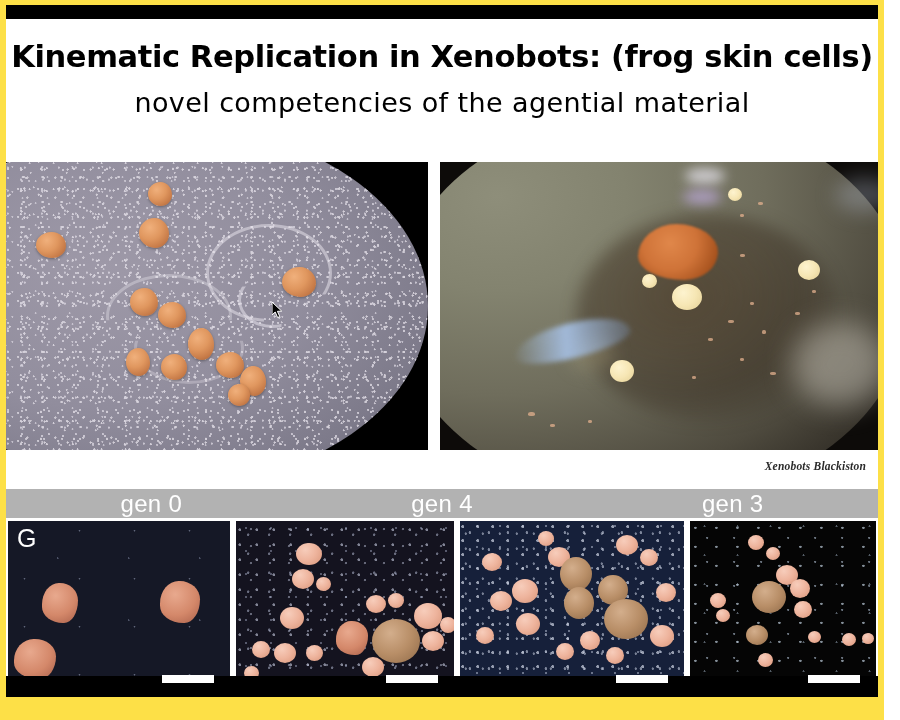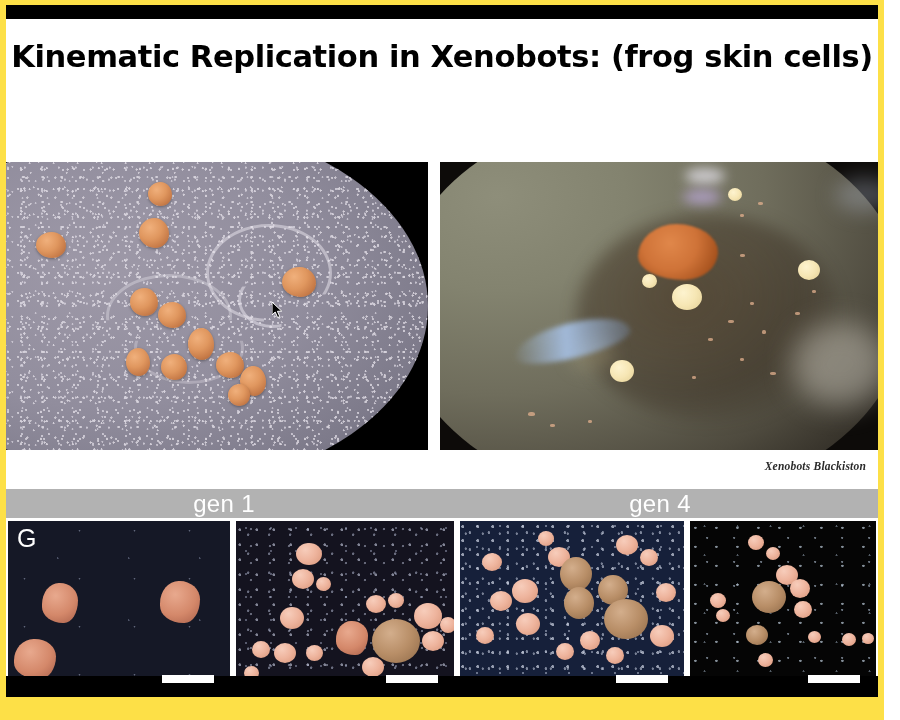--- a/index.html
+++ b/index.html
@@ -304,20 +304,21 @@
 </head>
 <body>
 
 <div class="slide">
   <div class="slide-inner">
 
     <div class="bar-black-top"></div>
 
     <div class="title-block">
       <div class="slide-title">Kinematic Replication in Xenobots: (frog skin cells)</div>
+      <div class="slide-subtitle">novel competencies of the agential material</div>
     </div>
 
     <div class="photo-row">
 
       <div class="photo photo-left">
         <div class="ms-left">
           <div class="ms-left-dish">
             <div class="ms-left-speckle"></div>
           </div>
 
@@ -384,22 +385,23 @@
           <div class="debris" style="left:148px; top:258px; width:4px; height:3px;"></div>
           <div class="debris" style="left:318px; top:40px;  width:5px; height:3px;"></div>
           <div class="debris" style="left:300px; top:52px;  width:4px; height:3px;"></div>
         </div>
       </div>
     </div>
 
     <div class="credit">Xenobots Blackiston</div>
 
     <div class="gen-bar">
-      <div class="gen-label">gen 1</div>
+      <div class="gen-label">gen 0</div>
       <div class="gen-label">gen 4</div>
+      <div class="gen-label">gen 3</div>
     </div>
 
     <div class="gen-row">
 
       <div class="gen-panel gp0">
         <div class="panel-letter">G</div>
         <div class="dust" style="background-image:
                radial-gradient(circle at 30% 20%, rgba(170,180,205,.5) .7px, transparent 1.1px),
                radial-gradient(circle at 70% 60%, rgba(160,172,200,.4) .7px, transparent 1.1px);
                background-size: 55px 48px, 71px 62px;"></div>

